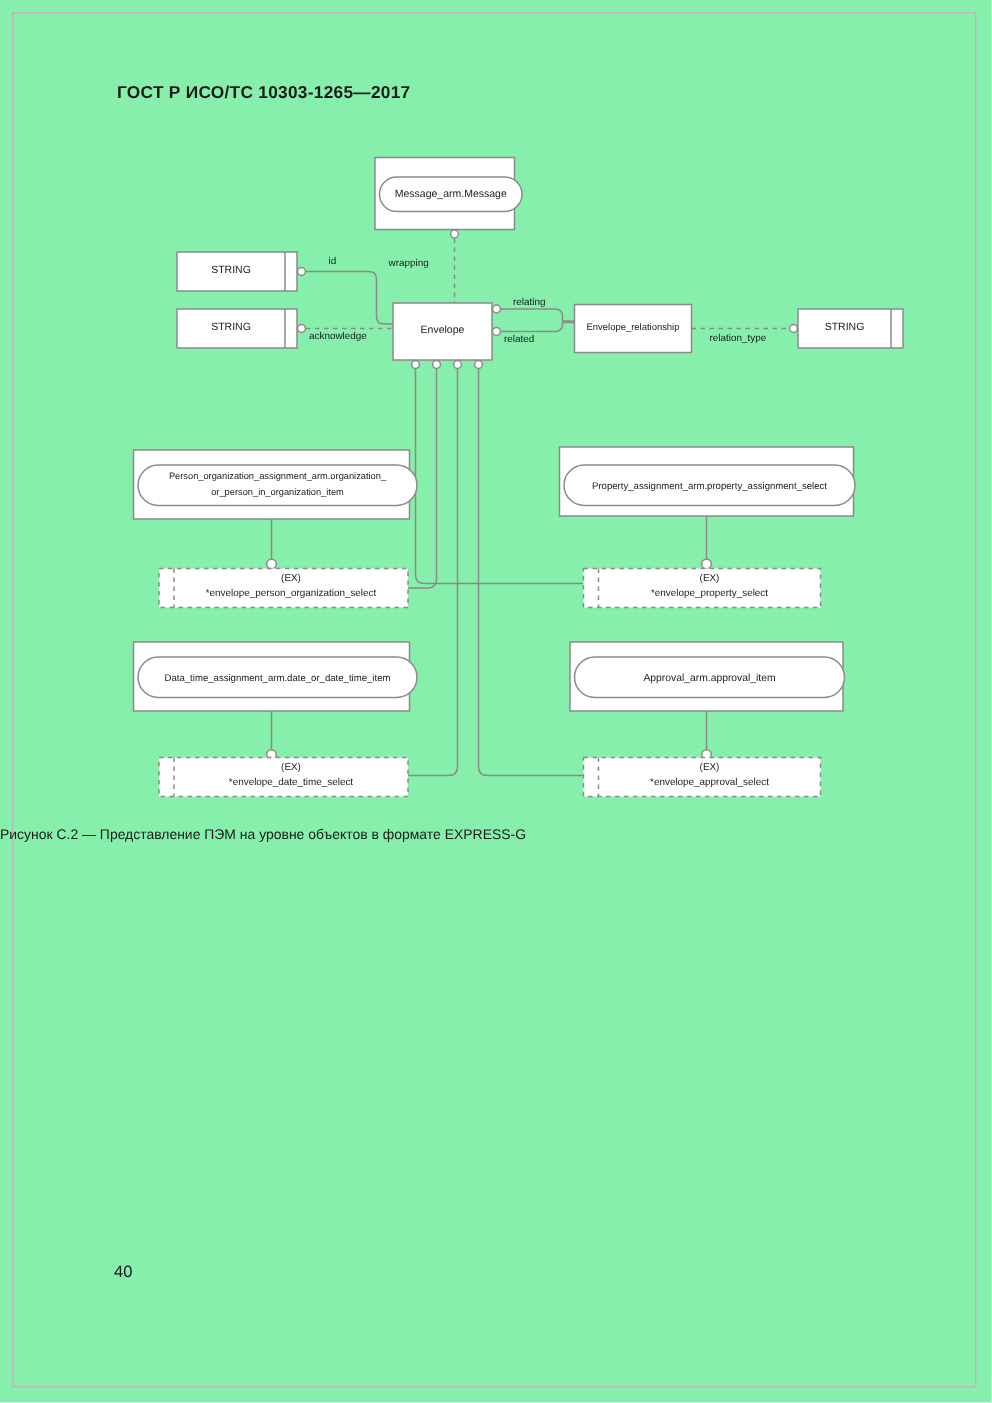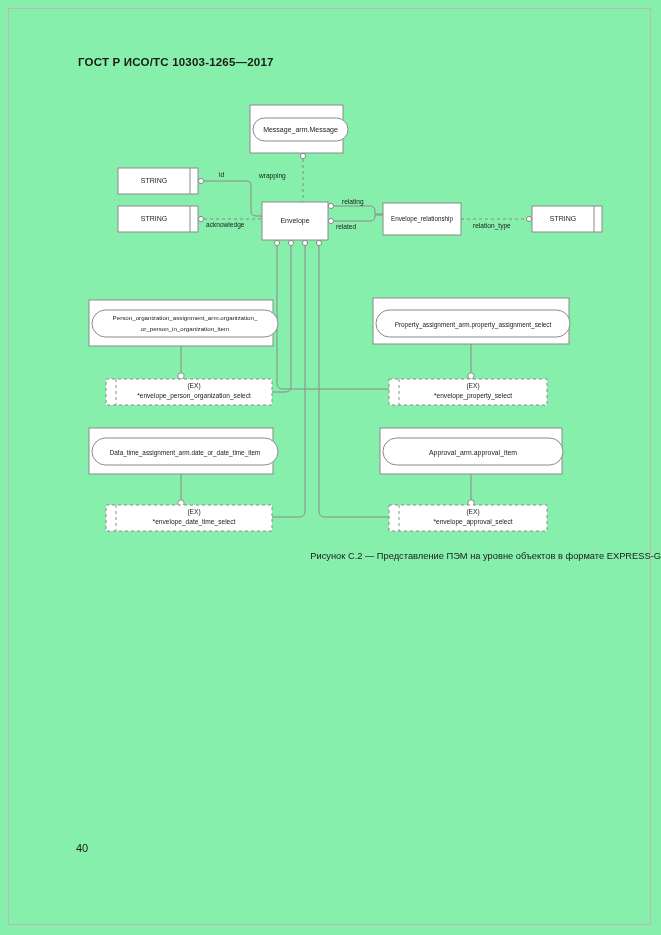--- a/index.html
+++ b/index.html
@@ -45,21 +45,21 @@
     left: 76px;
     top: 842px;
     font-size: 11px;
     color: #1a1a1a;
   }
   #figure-caption {
     position: absolute;
     left: 0;
     top: 551px;
     width: 661px;
-    text-align: right;
+    text-align: left;
     font-size: 9.3px;
     color: #1a1a1a;
   }
   #diagram {
     position: absolute;
     left: 0;
     top: 0;
     width: 661px;
     height: 935px;
   }

